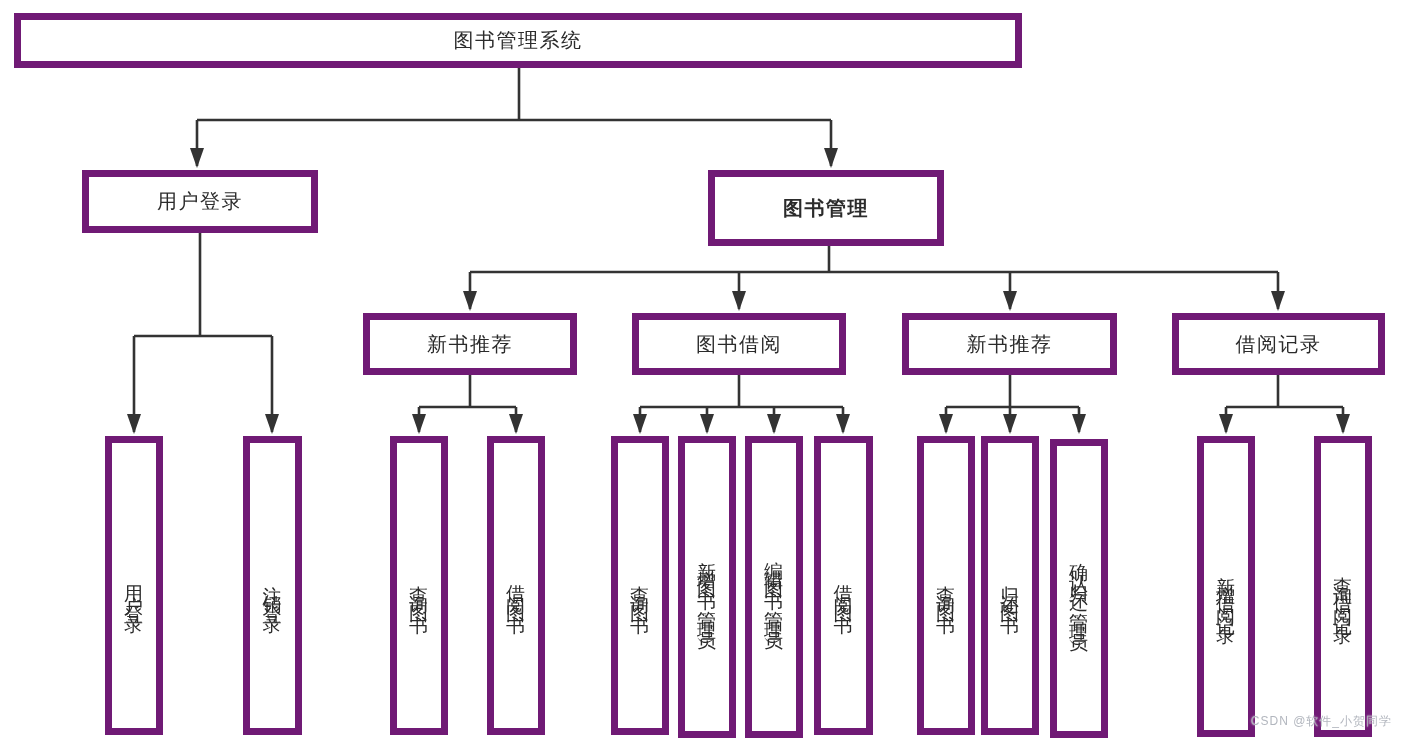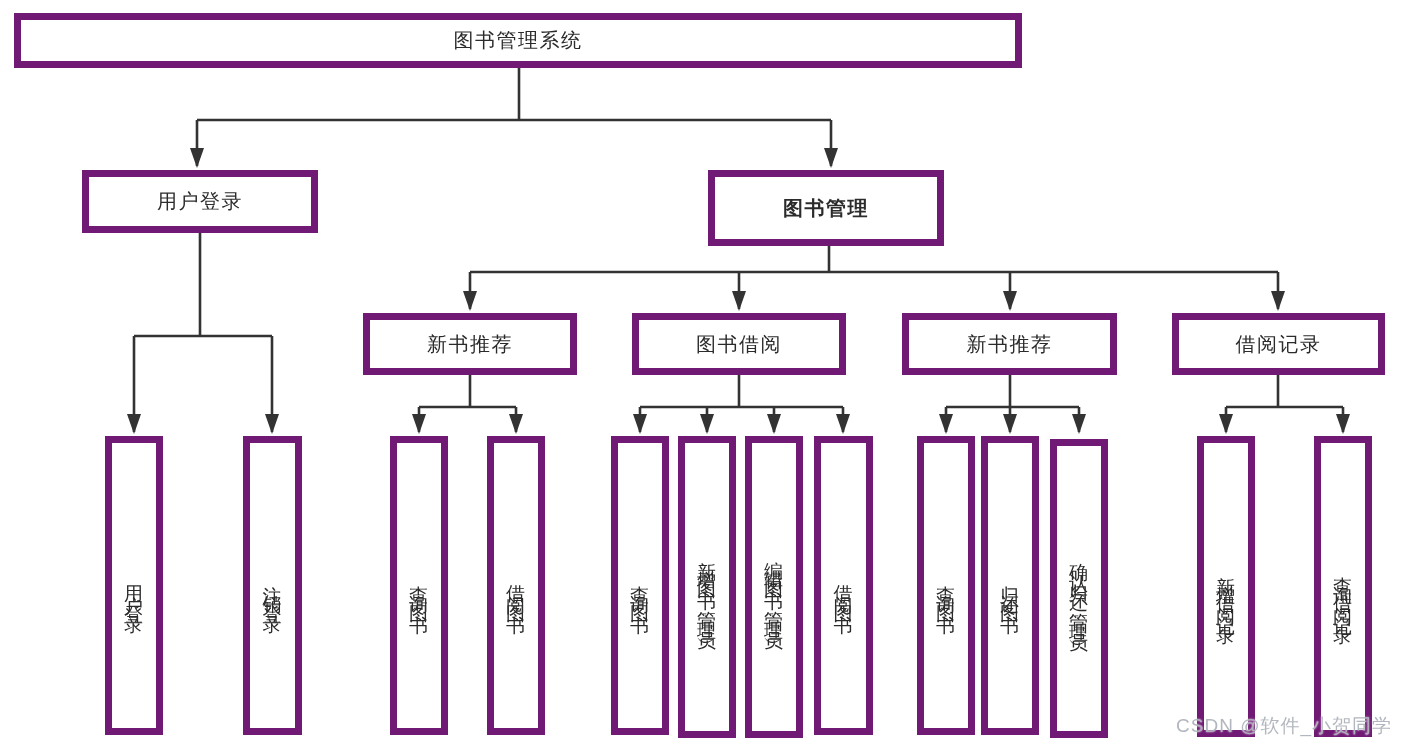--- a/index.html
+++ b/index.html
@@ -16,21 +16,21 @@
   }
   .h-node { font-size:20px; letter-spacing:1.5px; }
   .v-node {
     writing-mode:vertical-rl; text-orientation:mixed;
     font-size:19px; letter-spacing:10px; line-height:1;
     padding-top:8px;
   }
   .root-node { font-size:20px; }
   .watermark {
     position:absolute; top:713px; right:13px;
-    font-size:19px; color:rgba(174,178,186,0.95);
+    font-size:12px; color:rgba(174,178,186,0.95);
     letter-spacing:1px; white-space:nowrap;
     text-shadow:0 0 2px rgba(255,255,255,0.9);
   }
 </style>
 </head>
 <body>
 
 <div class="canvas">
 
   <svg class="wires" viewBox="0 0 1405 747" xmlns="http://www.w3.org/2000/svg" fill="none" stroke="#333333" stroke-width="2.6">

